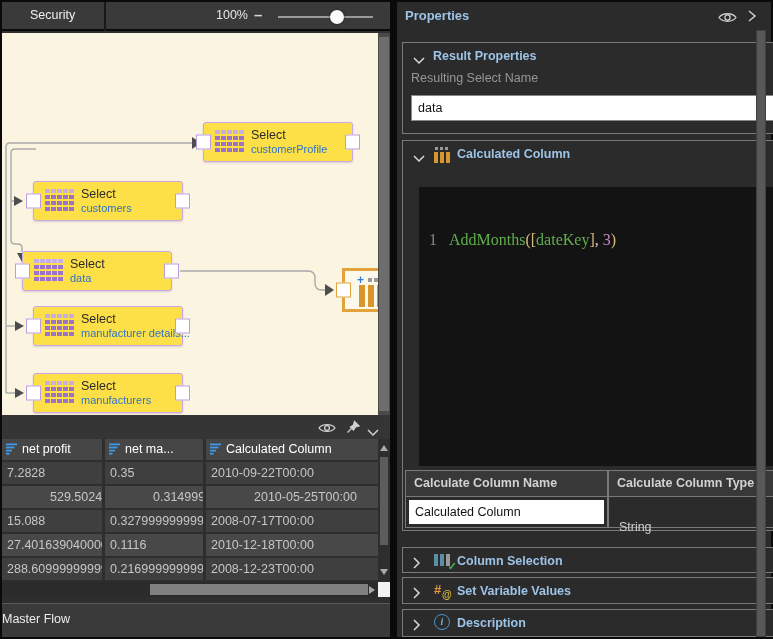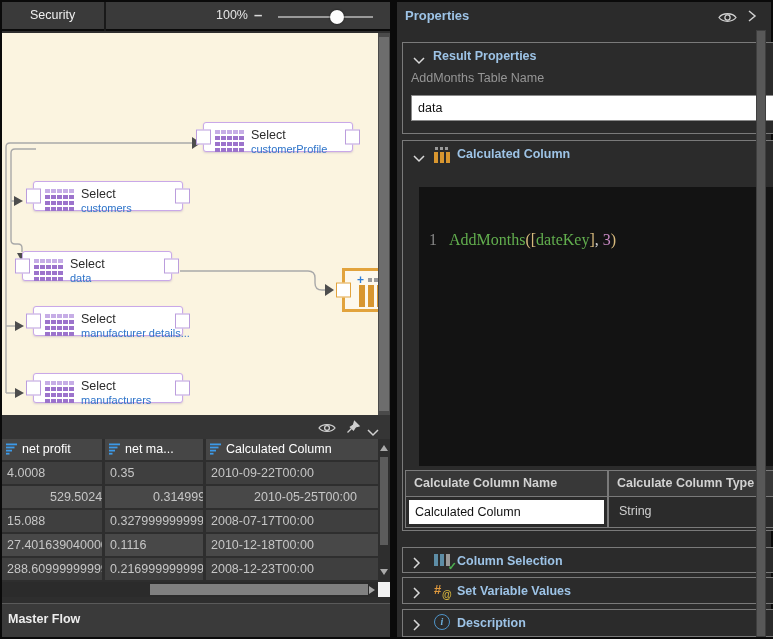--- a/index.html
+++ b/index.html
@@ -12,21 +12,21 @@
   .tabbar { position:absolute; left:0; top:0; width:388px; height:29px; background:#3a3a3a; border-bottom:2px solid #0a0a0a; }
   .security-tab { position:absolute; left:0; top:0; width:104px; height:29px; border-right:2px solid #191919; color:#f0f0f0; font-size:12.5px; line-height:27px; padding-left:28px; }
   .zoom-value { position:absolute; left:214px; top:0; height:29px; line-height:27px; color:#e6e6e6; font-size:12.5px; }
   .zoom-minus { position:absolute; left:252px; top:0; height:29px; line-height:26px; color:#d9d9d9; font-size:15px; font-weight:bold; }
   .slider-track { position:absolute; left:276px; top:14px; width:95px; height:2px; background:#9a9a9a; }
   .slider-thumb { position:absolute; left:328px; top:8px; width:14px; height:14px; border-radius:50%; background:#fdfdfd; box-shadow:0 0 2px #111; }
 
   .canvas { position:absolute; left:0; top:31px; width:388px; height:382px; background:#fbf4e0; overflow:hidden; }
   .canvas svg.wires { position:absolute; left:0; top:0; z-index:1; }
 
-  .node { position:absolute; z-index:2; width:150px; height:30px; background:#ffffff; border:1.5px solid #c9a8e8; border-radius:3px; box-shadow:0 1px 2px rgba(120,90,160,.25); }
+  .node { position:absolute; z-index:2; width:150px; height:40px; background:#fde047; border:1.5px solid #c9a8e8; border-radius:3px; box-shadow:0 1px 2px rgba(120,90,160,.25); }
   .port { position:absolute; width:15px; height:15px; background:#fff; border:1.5px solid #bb9ddd; top:50%; transform:translateY(-50%); z-index:3; }
   .port-l { left:-8px; } .port-r { right:-8px; }
   .tbl-icon { position:absolute; left:11px; top:7px; width:5px; height:4px; background:#c6ade6;
     box-shadow:6px 0 #c6ade6,12px 0 #c6ade6,18px 0 #c6ade6,24px 0 #c6ade6,
     0 6px #9c73cc,6px 6px #9c73cc,12px 6px #9c73cc,18px 6px #9c73cc,24px 6px #9c73cc,
     0 12px #9c73cc,6px 12px #9c73cc,12px 12px #9c73cc,18px 12px #9c73cc,24px 12px #9c73cc,
     0 18px #9c73cc,6px 18px #9c73cc,12px 18px #9c73cc,18px 18px #9c73cc,24px 18px #9c73cc; }
   .node-text { position:absolute; left:47px; top:5px; }
   .node-title { font-size:12.5px; color:#2b2b2b; }
   .node-sub { font-size:11px; color:#2e74c9; margin-top:1px; white-space:nowrap; }
@@ -58,21 +58,21 @@
 
   .grid-vscroll { position:absolute; left:376px; top:24px; width:12px; height:143px; background:#2e2e2e; }
   .grid-vscroll .thumb { position:absolute; left:2px; top:18px; width:8px; height:88px; background:#5c5c5c; }
   .tri-up { width:0; height:0; border-left:4px solid transparent; border-right:4px solid transparent; border-bottom:6px solid #aaaaaa; position:absolute; left:2px; top:6px; }
   .tri-down { width:0; height:0; border-left:4px solid transparent; border-right:4px solid transparent; border-top:6px solid #aaaaaa; position:absolute; left:2px; top:130px; }
   .hscroll { position:absolute; left:0; top:167px; width:376px; height:15px; background:#2b2b2b; }
   .hscroll .thumb { position:absolute; left:148px; top:2px; width:218px; height:11px; background:#808080; }
   .tri-right { width:0; height:0; border-top:4px solid transparent; border-bottom:4px solid transparent; border-left:6px solid #a8a8a8; position:absolute; right:3px; top:4px; }
   .scroll-corner { position:absolute; left:376px; top:167px; width:12px; height:15px; background:#f2f2f2; }
 
-  .master-bar { position:absolute; left:0; top:188px; width:388px; height:34px; background:#3a3a3a; border-top:1px solid #5a5a5a; color:#ededed; font-weight:bold; font-size:12.5px; line-height:31px; padding-left:6px; }
+  .master-bar { position:absolute; left:0; top:188px; width:388px; height:34px; background:#3a3a3a; border-top:1px solid #5a5a5a; color:#ededed; font-weight:normal; font-size:12.5px; line-height:31px; }
 
   
   .right-pane { position:absolute; left:397px; top:2px; width:374px; height:635px; background:#2b2b2b; }
   .props-header { position:absolute; left:0; top:0; width:374px; height:28px; }
   .props-title { position:absolute; left:8px; top:6px; color:#9dc3e6; font-weight:bold; font-size:13px; }
   .ph-eye { position:absolute; right:34px; top:8px; } .ph-chev { position:absolute; right:14px; top:7px; }
   .props-scroll { position:absolute; right:5px; top:28px; width:10px; bottom:0; background:#3f3f3f; }
   .props-scroll .thumb { position:absolute; left:1px; top:1px; width:8px; bottom:1px; background:#585858; }
 
   .sec-box { position:absolute; left:5px; width:400px; border:1px solid #7a7a7a; background:#2b2b2b; }
@@ -93,21 +93,21 @@
   .expand-icon { position:absolute; right:8px; top:28px; cursor:pointer; }
   .code-editor { position:absolute; left:16px; right:4px; top:46px; height:279px; background:#131313; font-family:Liberation Serif, serif; font-size:16px; white-space:pre; overflow:hidden; }
   .code-line { padding:8px 0 0 10px; }
   .ln { color:#858585; margin-right:12px; }
   .t-fn { color:#62ae4e; } .t-br { color:#d7ba7d; } .t-pl { color:#d4d4d4; } .t-num { color:#c586c0; }
   .cc-table { position:absolute; left:2px; right:2px; bottom:2px; height:58px; }
   .cct-h { position:absolute; top:0; height:27px; background:#383838; border:1px solid #7a7a7a; color:#d2d2d2; font-weight:bold; font-size:12.5px; line-height:25px; padding-left:8px; }
   .cct-v { position:absolute; top:26px; height:32px; border:1px solid #7a7a7a; background:#2b2b2b; }
   .half-l { left:0; width:51.5%; } .half-r { left:51.5%; right:0; }
   .name-input { position:absolute; left:3px; top:3px; right:3px; bottom:3px; background:#fff; border:none; color:#111; font-size:12.5px; padding-left:6px; font-family:"Liberation Sans", sans-serif; }
-  .type-value { position:absolute; left:10px; top:7px; color:#cfcfcf; font-size:12.5px; }
+  .type-value { position:absolute; left:10px; top:23px; color:#cfcfcf; font-size:12.5px; }
   .caret-down { position:absolute; right:12px; top:13px; width:0; height:0; border-left:5px solid transparent; border-right:5px solid transparent; border-top:6px solid #9a9a9a; }
 
   .box-colsel { top:545px; height:26px; } .box-setvar { top:575px; height:27px; } .box-desc { top:607px; height:28px; }
   .cs-icon { position:absolute; left:31px; top:5px; width:18px; height:16px; }
   .cs-bars { position:absolute; top:1px; left:0; width:4px; height:12px; background:#5d8da6; box-shadow:6px 0 #5d8da6,12px 0 #9a9a9a; }
   .cs-check { position:absolute; right:-5px; bottom:-4px; color:#4caf50; font-size:11px; font-weight:bold; }
   .sv-icon { position:absolute; left:31px; top:4px; width:20px; height:18px; }
   .sv-hash { position:absolute; left:0; top:0; color:#e09a3e; font-weight:bold; font-size:13px; }
   .sv-at { position:absolute; left:8px; top:7px; color:#d4b43c; font-size:10px; font-weight:bold; }
   .ds-icon { position:absolute; left:31px; top:4px; width:16px; height:16px; border:1.5px solid #4f94c8; border-radius:50%; color:#6fb3e0; font-size:10px; font-style:italic; font-family:"Liberation Serif", serif; text-align:center; line-height:13px; font-weight:bold; }
@@ -254,21 +254,21 @@
                 <rect x="0" y="0.5" width="11" height="1.8"></rect>
                 <rect x="0" y="3.6" width="8.5" height="1.8"></rect>
                 <rect x="0" y="6.7" width="6" height="1.8"></rect>
                 <rect x="0" y="9.8" width="3.5" height="1.8"></rect>
               </g>
             </svg><span>Calculated Column</span></div>
       </div>
 
       <div class="grid-rows">
         <div class="grid-row row-a r0">
-          <div class="gc c1">4.0008</div>
+          <div class="gc c1">7.2828</div>
           <div class="gc c2">0.35</div>
           <div class="gc c3">2010-09-22T00:00</div>
         </div>
         <div class="grid-row row-b r1">
           <div class="gc c1">529.5024</div>
           <div class="gc c2">0.31499999999999</div>
           <div class="gc c3">2010-05-25T00:00</div>
         </div>
         <div class="grid-row row-a r2">
           <div class="gc c1">15.088</div>
@@ -320,21 +320,21 @@
 
     <div class="sec-box box-result">
       <div class="sec-head">
         <span class="sec-chev">
           <svg width="14" height="9" viewBox="0 0 14 9">
               <polyline points="2,2 7,7 12,2" fill="none" stroke="#d9d9d9" stroke-width="1.5"></polyline>
             </svg>
         </span>
         <span class="sec-title">Result Properties</span>
       </div>
-      <div class="field-label">AddMonths Table Name</div>
+      <div class="field-label">Resulting Select Name</div>
       <input class="field-input" type="text" value="data" style="">
     </div>
 
     <div class="sec-box box-calc">
       <div class="sec-head">
         <span class="sec-chev">
           <svg width="14" height="9" viewBox="0 0 14 9">
               <polyline points="2,2 7,7 12,2" fill="none" stroke="#d9d9d9" stroke-width="1.5"></polyline>
             </svg>
         </span>

